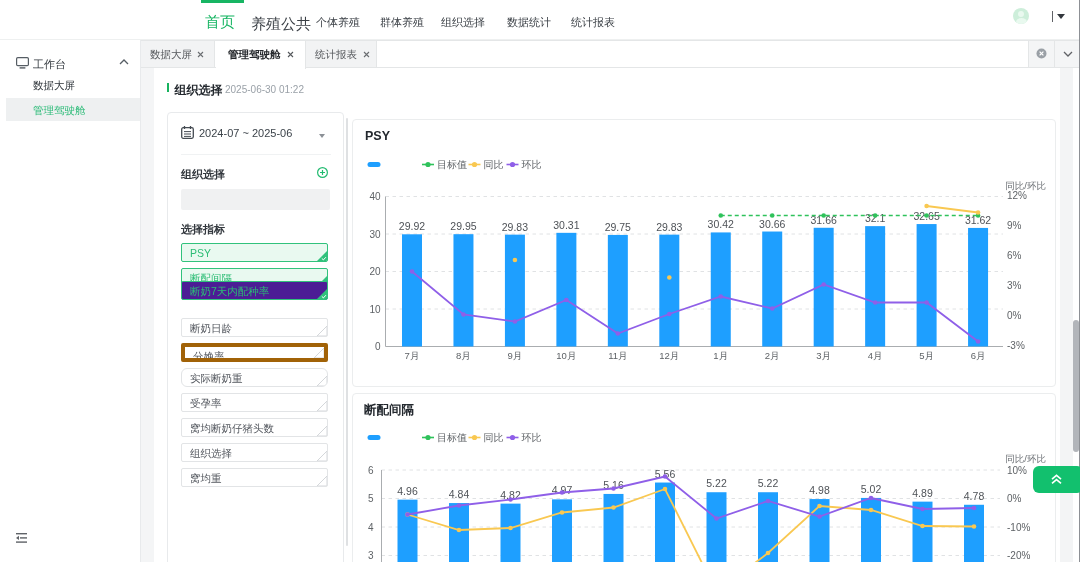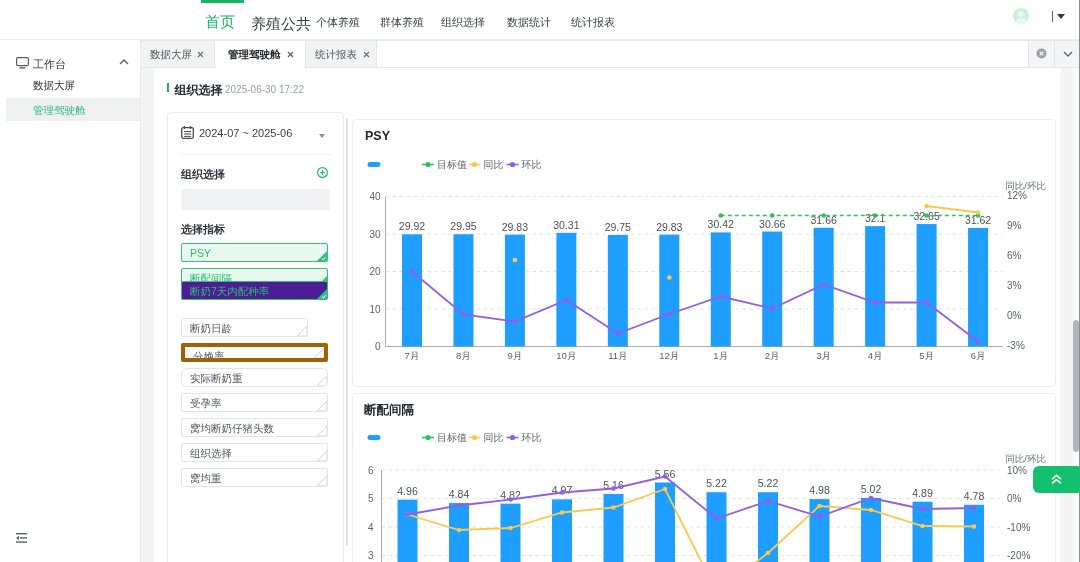--- a/index.html
+++ b/index.html
@@ -76,21 +76,21 @@
   </div>
   <div class="abs" style="left:913px;top:0;width:26px;height:26px;background:#f4f5f6;border-left:1px solid #e4e6e7">
     <svg class="abs" style="left:8px;top:10px" width="10" height="6" viewBox="0 0 10 6">
         <path d="M1 1 L5 5 L9 1" fill="none" stroke="#606266" stroke-width="1.3"></path>
       </svg>
   </div>
 </div>
 
 <div class="abs" style="left:166.5px;top:83px;width:2.5px;height:9px;background:#17b35f"></div>
 <span class="abs" style="left:174.5px;top:81.5px;font-size:12px;font-weight:bold;color:#23282e">组织选择</span>
-<span class="abs" style="left:225px;top:84px;font-size:10px;color:#9aa1a8">2025-06-30 17:22</span>
+<span class="abs" style="left:225px;top:84px;font-size:10px;color:#9aa1a8">2025-06-30 01:22</span>
 
 <div class="abs" style="left:167px;top:112px;width:177px;height:460px;background:#fff;border:1px solid #e8eaec;border-radius:4px">
   <svg class="abs" style="left:13px;top:13px" width="13" height="13" viewBox="0 0 13 13">
     <rect x="0.7" y="1.7" width="11.6" height="10.6" rx="1.5" fill="none" stroke="#454b52" stroke-width="1.3"></rect>
     <path d="M3.5 0 L3.5 3 M9.5 0 L9.5 3" stroke="#454b52" stroke-width="1.3"></path>
     <path d="M3 5.6 H10 M3 8 H10 M3 10.4 H10" stroke="#454b52" stroke-width="1"></path>
   </svg>
   <span class="abs" style="left:31px;top:14px;font-size:11px;color:#3c434a">2024-07 ~ 2025-06</span>
   <div class="abs" style="left:151px;top:21px;width:0;height:0;border-left:3.5px solid transparent;border-right:3.5px solid transparent;border-top:4.5px solid #8b9096"></div>
   <div class="abs" style="left:13px;top:41px;width:150px;height:1px;background:#f0f2f3"></div>
@@ -118,21 +118,21 @@
         <path d="M4.8 7.4 L6.4 8.9 L8.9 6.2" fill="none" stroke="#fff" stroke-width="1"></path>
       </svg>
     </div>
     <div class="abs" style="left:181px;top:281px;width:147px;height:19px;background:#4c1d95;border:1px solid #31c27c;border-radius:2px;overflow:hidden">
       <span class="abs" style="left:8px;top:3px;font-size:10.5px;color:#2bbc74">断奶7天内配种率</span>
       <svg class="abs" style="right:0;bottom:0" width="10" height="10" viewBox="0 0 10 10">
         <path d="M10 0 L10 10 L0 10 Z" fill="#31c27c"></path>
         <path d="M4.8 7.4 L6.4 8.9 L8.9 6.2" fill="none" stroke="#fff" stroke-width="1"></path>
       </svg>
     </div>
-    <div class="abs" style="left:181px;top:317.7px;width:127px;height:19px;background:#fff;border:1px solid #e2e4e6;border-radius:2px;overflow:hidden">
+    <div class="abs" style="left:181px;top:317.7px;width:147px;height:19px;background:#fff;border:1px solid #e2e4e6;border-radius:2px;overflow:hidden">
       <span class="abs" style="left:8px;top:3px;font-size:10.5px;color:#53575e">断奶日龄</span>
       <svg class="abs" style="right:0;bottom:0" width="10" height="10" viewBox="0 0 10 10">
         <path d="M10 0 L10 10 L0 10 Z" fill="none" stroke="#d4d7da" stroke-width="1"></path>
       </svg>
     </div>
     <div class="abs" style="left:181px;top:342.7px;width:147px;height:19px;background:#fff;border:4px solid #a16207;border-radius:2px;overflow:hidden">
       <span class="abs" style="left:8px;top:3px;font-size:10.5px;color:#53575e">分娩率</span>
       <svg class="abs" style="right:0;bottom:0" width="10" height="10" viewBox="0 0 10 10">
         <path d="M10 0 L10 10 L0 10 Z" fill="none" stroke="#d4d7da" stroke-width="1"></path>
       </svg>

